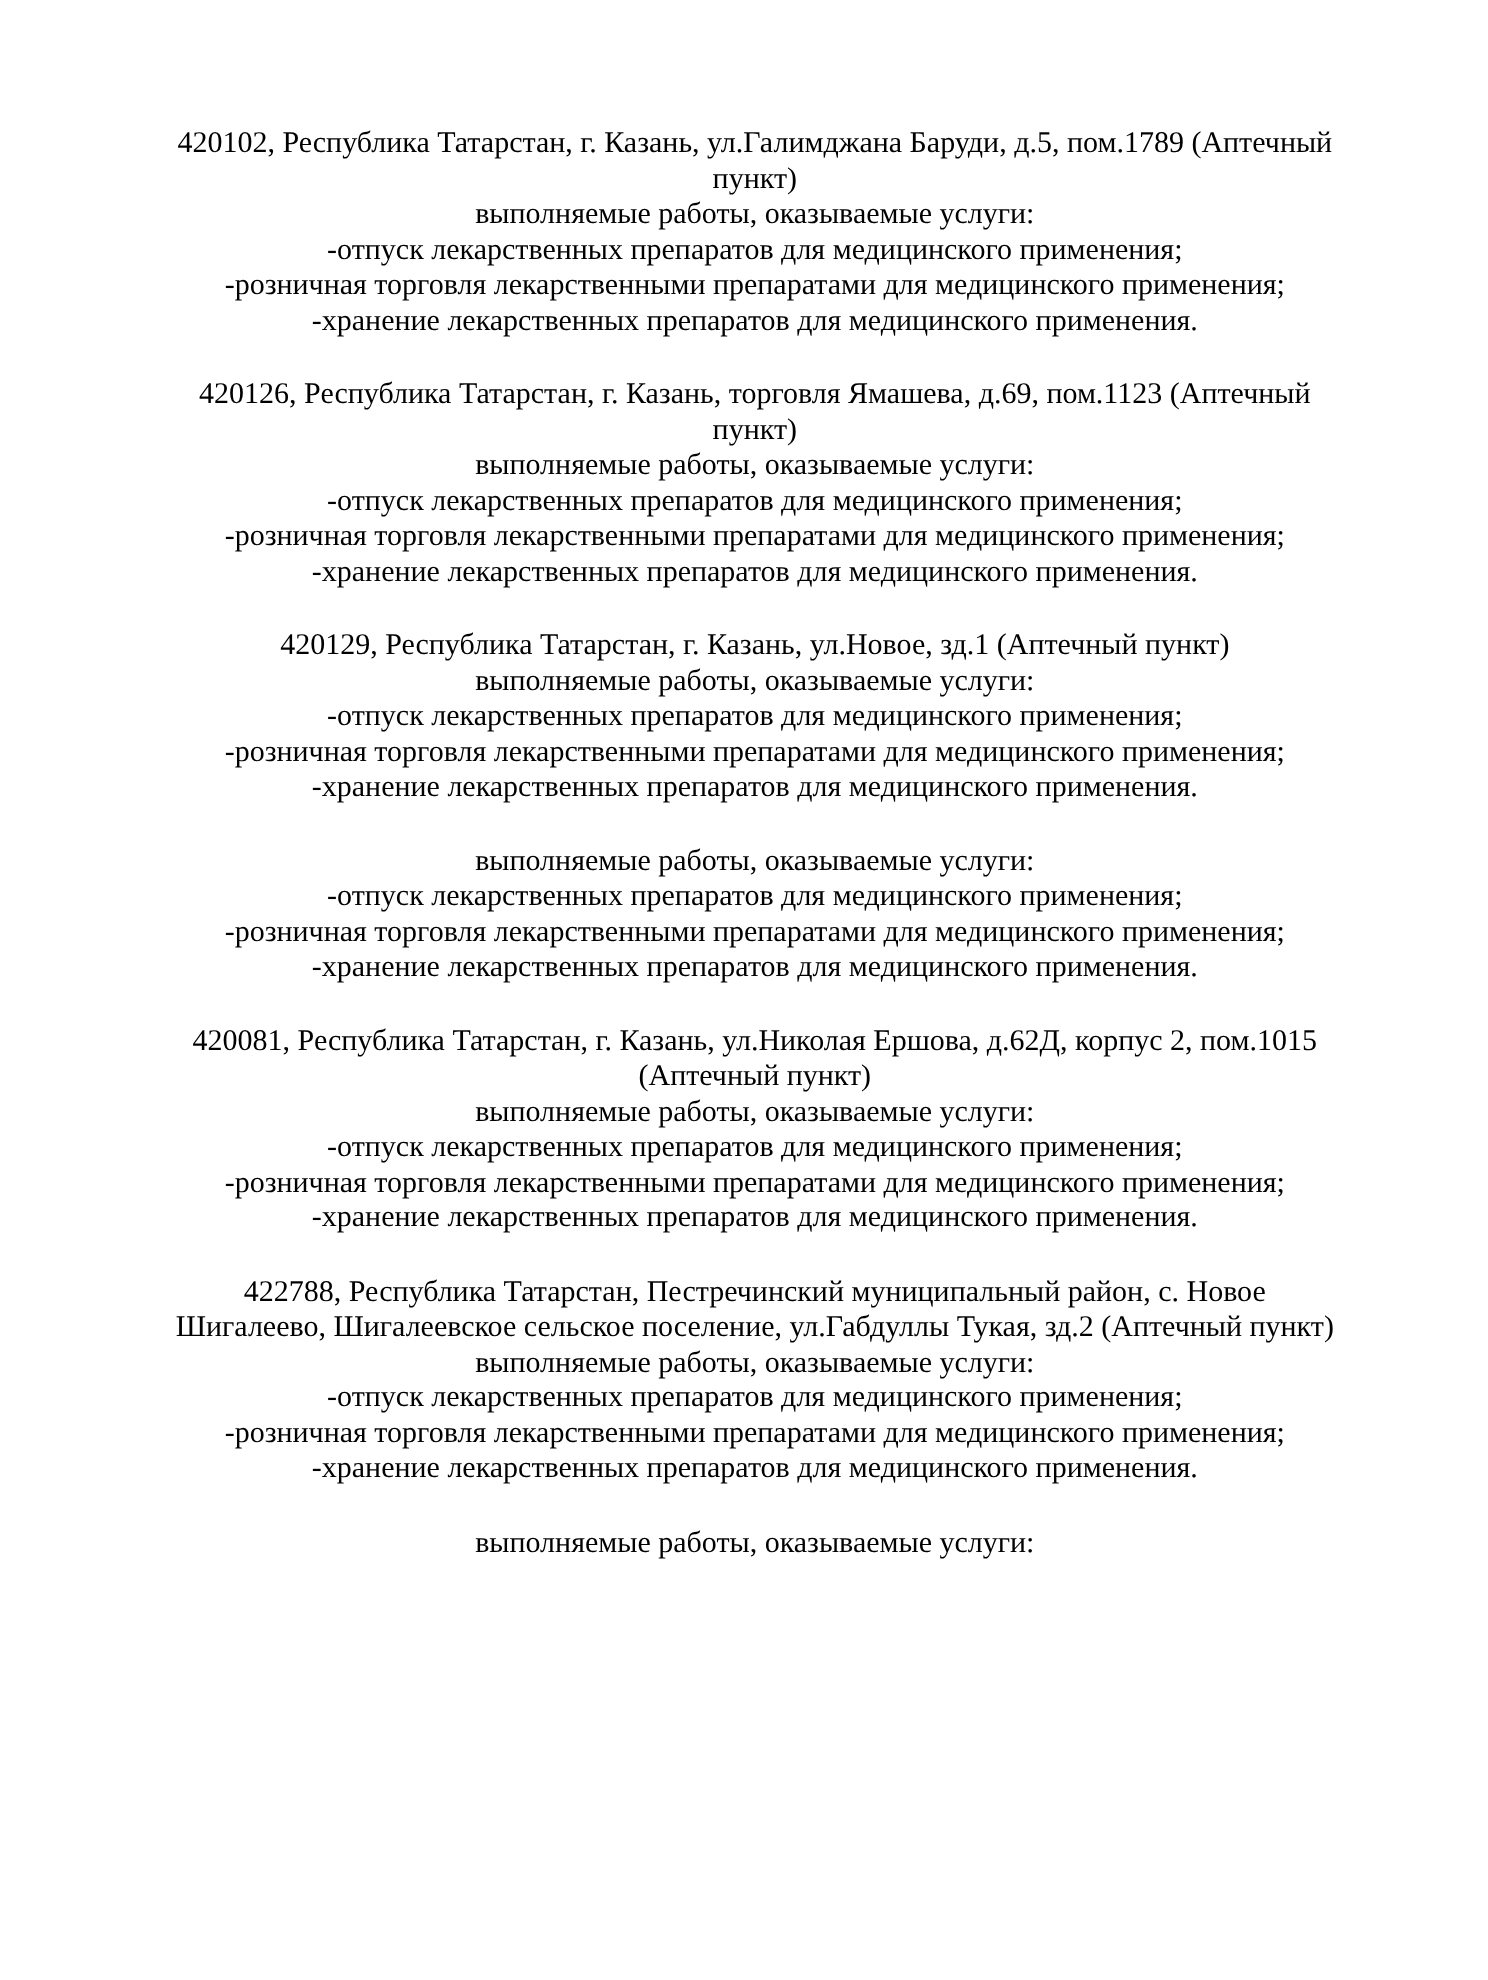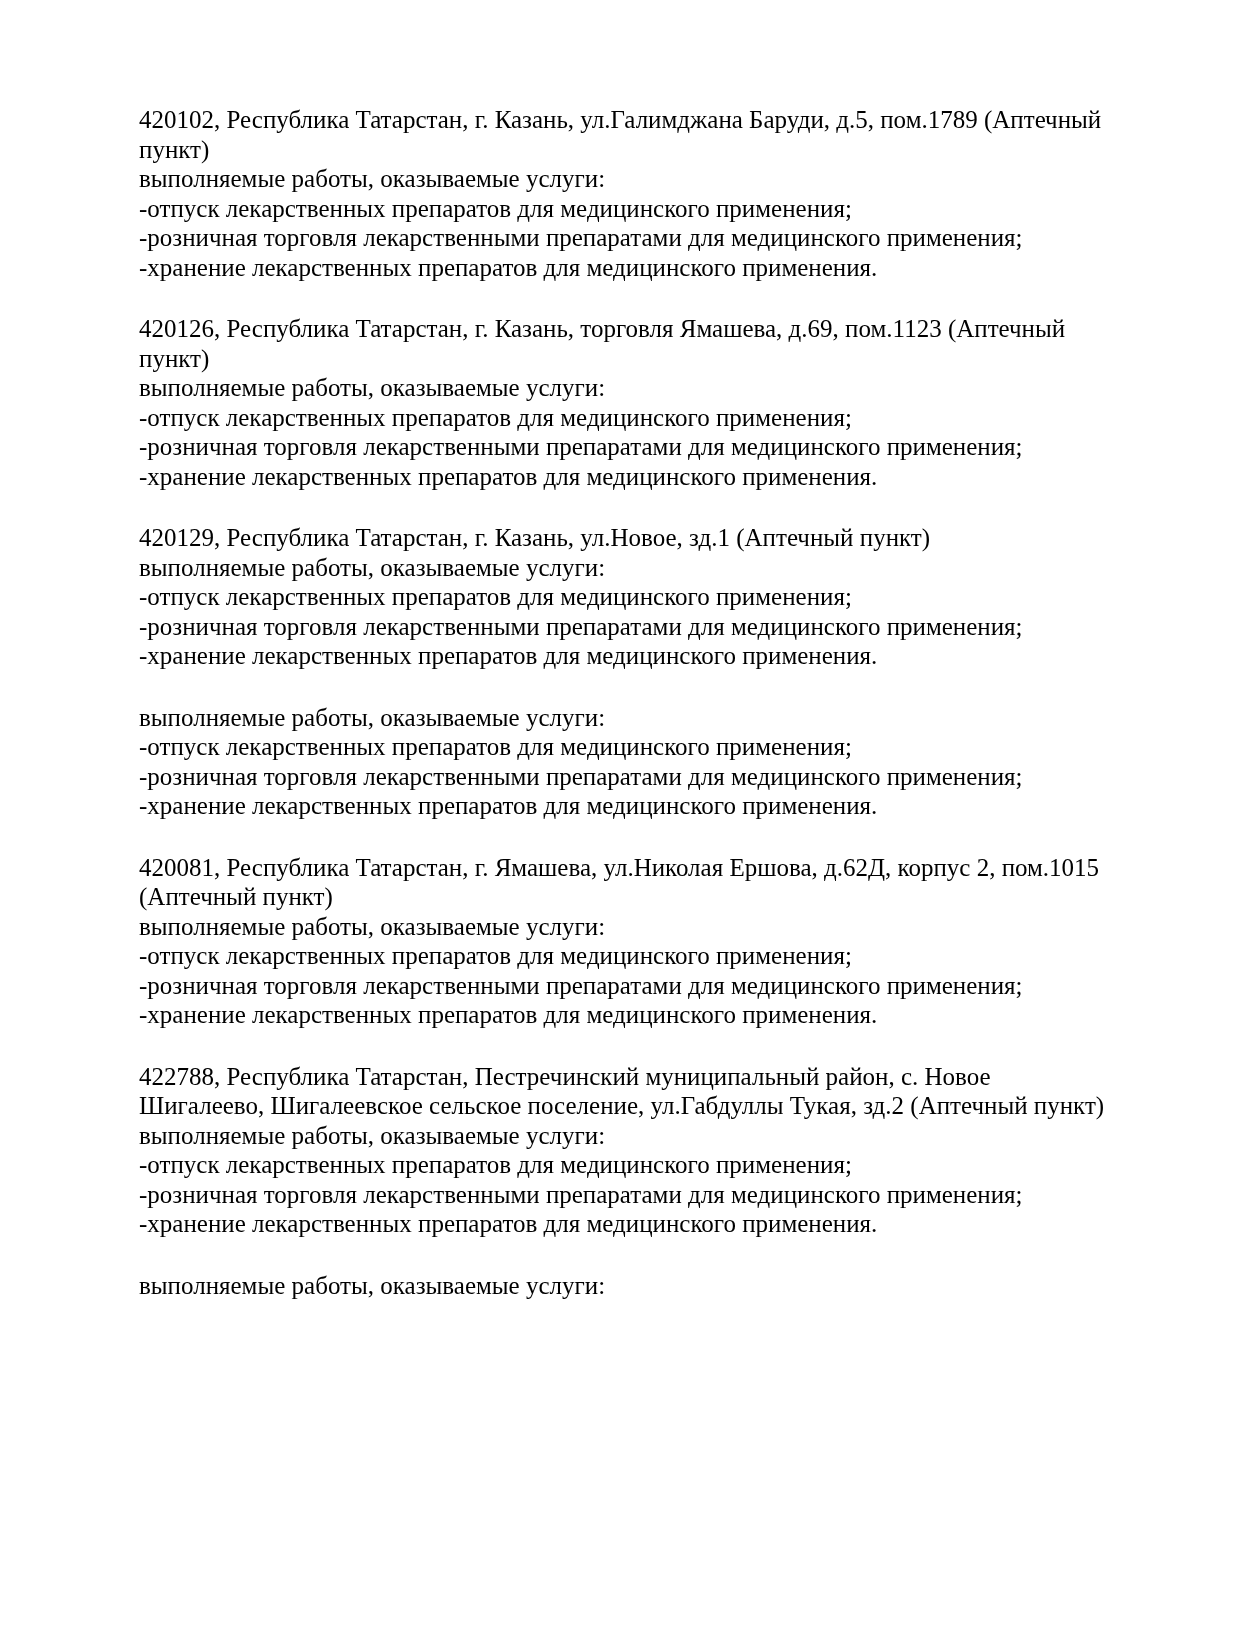--- a/index.html
+++ b/index.html
@@ -12,20 +12,21 @@
     height: 1650px;
     overflow: hidden;
     font-family: "Liberation Serif", serif;
     color: #000000;
   }
   .page {
     box-sizing: border-box;
     width: 1240px;
     height: 1650px;
     padding: 105px 0 0 139px;
+    text-align: center;
   }
   .content {
     width: 980px;
     font-size: 25px;
     line-height: 29.5px;
   }
   .entry {
     margin: 0 0 32px 0;
   }
   .entry p {
@@ -64,21 +65,21 @@
     </section>
 
     <section class="entry">
       <p>выполняемые работы, оказываемые услуги:</p>
       <p>-отпуск лекарственных препаратов для медицинского применения;</p>
       <p>-розничная торговля лекарственными препаратами для медицинского применения;</p>
       <p>-хранение лекарственных препаратов для медицинского применения.</p>
     </section>
 
     <section class="entry">
-      <p>420081, Республика Татарстан, г. Ямашева, ул.Николая Ершова, д.62Д, корпус 2, пом.1015 (Аптечный пункт)</p>
+      <p>420081, Республика Татарстан, г. Казань, ул.Николая Ершова, д.62Д, корпус 2, пом.1015 (Аптечный пункт)</p>
       <p>выполняемые работы, оказываемые услуги:</p>
       <p>-отпуск лекарственных препаратов для медицинского применения;</p>
       <p>-розничная торговля лекарственными препаратами для медицинского применения;</p>
       <p>-хранение лекарственных препаратов для медицинского применения.</p>
     </section>
 
     <section class="entry">
       <p>422788, Республика Татарстан, Пестречинский муниципальный район, с. Новое Шигалеево, Шигалеевское сельское поселение, ул.Габдуллы Тукая, зд.2 (Аптечный пункт)</p>
       <p>выполняемые работы, оказываемые услуги:</p>
       <p>-отпуск лекарственных препаратов для медицинского применения;</p>

